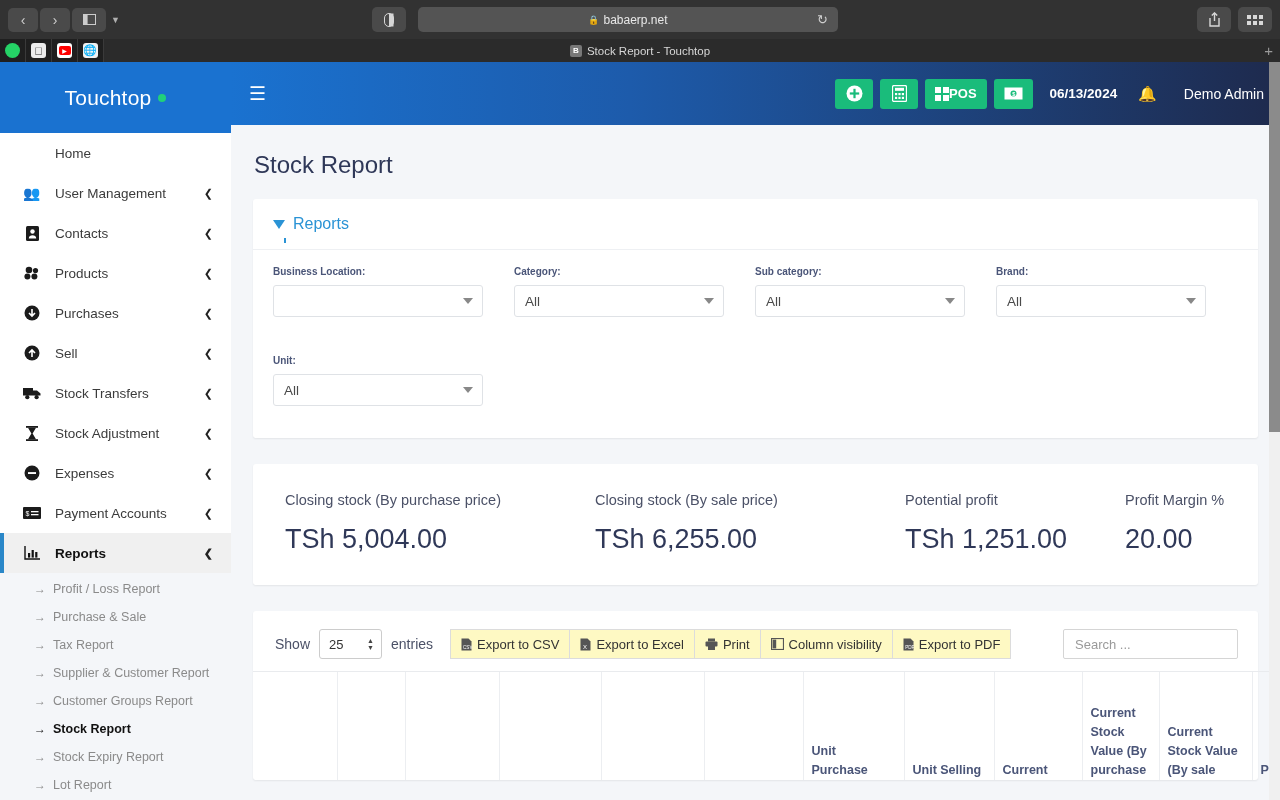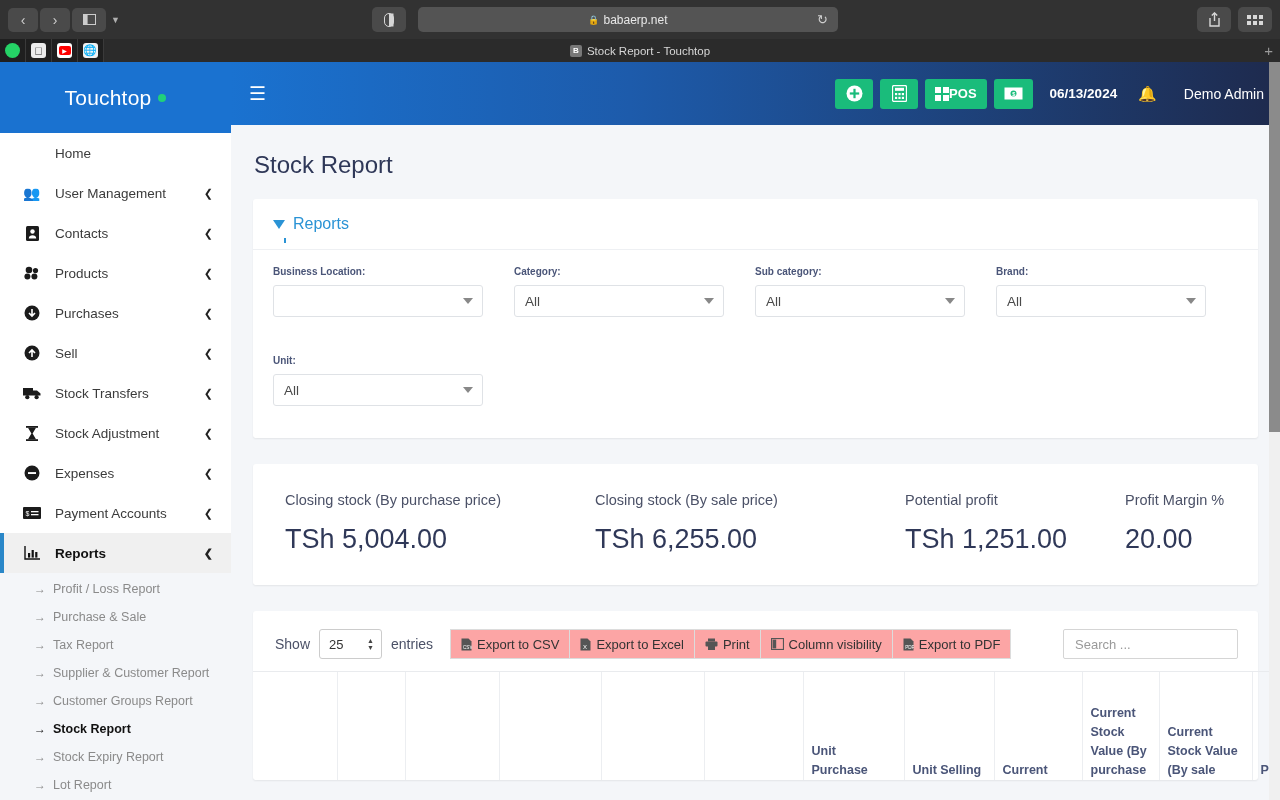--- a/index.html
+++ b/index.html
@@ -152,21 +152,21 @@
   .show-lbl, .entries-lbl { font-size:14px; color:#4b5167; }
   .numsel {
     height:30px; width:63px; border:1px solid #ccc; border-radius:3px;
     margin:0 9px; font-size:13px; color:#333; display:flex; align-items:center;
     padding-left:9px; position:relative; background:#fff;
   }
   .spin { position:absolute; right:7px; display:flex; flex-direction:column; gap:1px;
           font-size:7px; color:#444; line-height:6px; }
   .btngroup { display:flex; margin-left:17px; }
   .tbtn {
-    height:30px; border:1px solid #dcdcdc; border-left:none; background:#fca5a5;
+    height:30px; border:1px solid #dcdcdc; border-left:none; background:#fef9c3;
     display:flex; align-items:center; gap:5px; padding:0 10px;
     font-size:13px; color:#333;
   }
   .tbtn:first-child { border-left:1px solid #dcdcdc; }
   .searchbox {
     margin-left:auto; width:175px; height:30px; border:1px solid #d5d5d5;
     border-radius:2px; display:flex; align-items:center; padding-left:11px;
     font-size:13px; color:#9a9a9a; background:#fff;
   }
   .tbl { width:100%; border-collapse:collapse; table-layout:fixed; }

